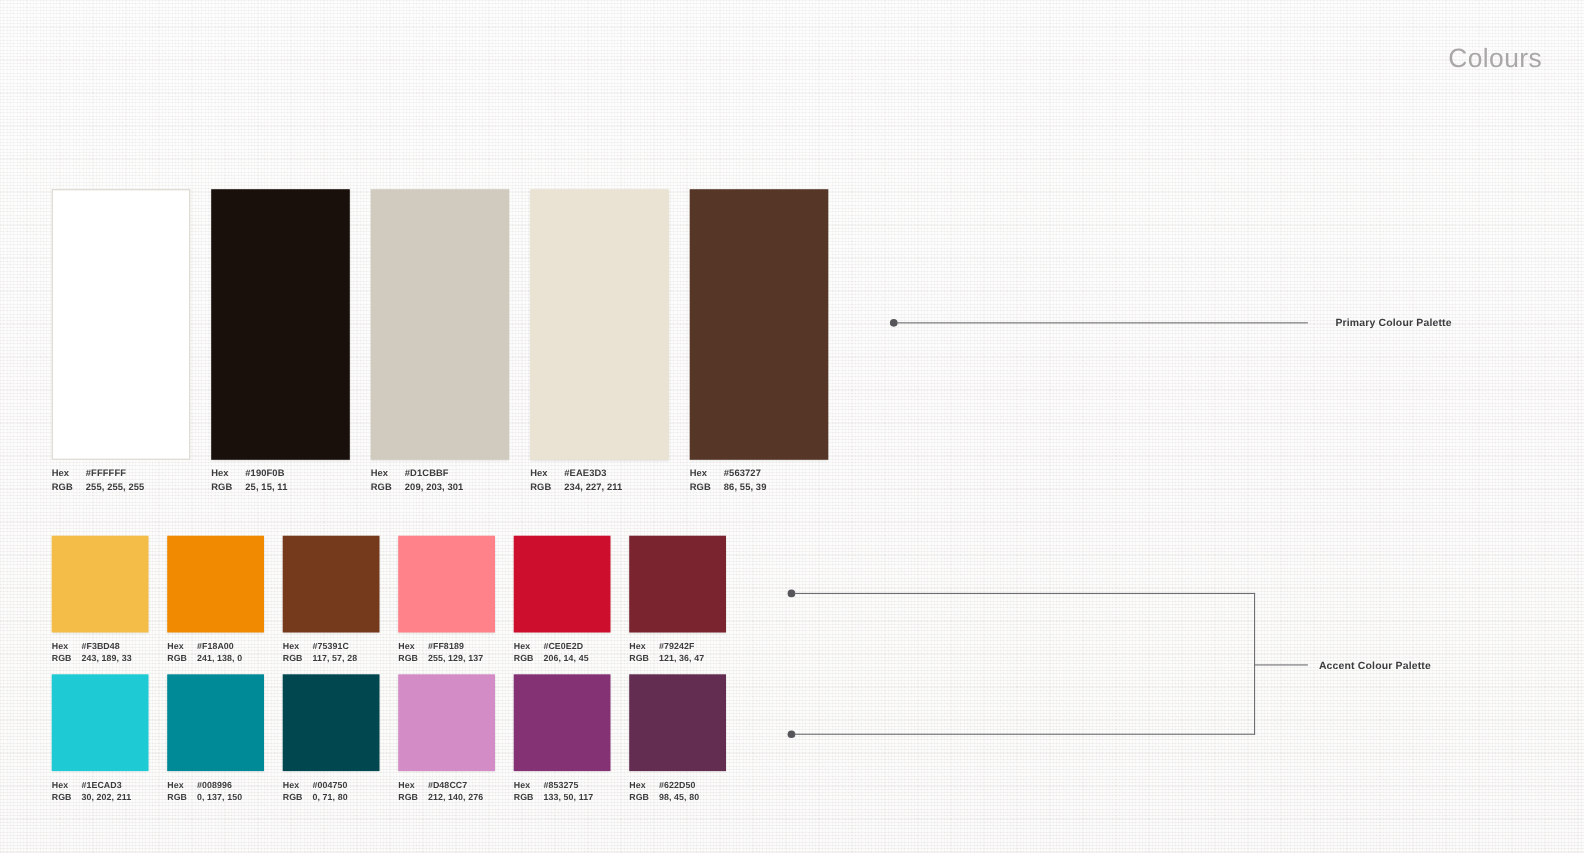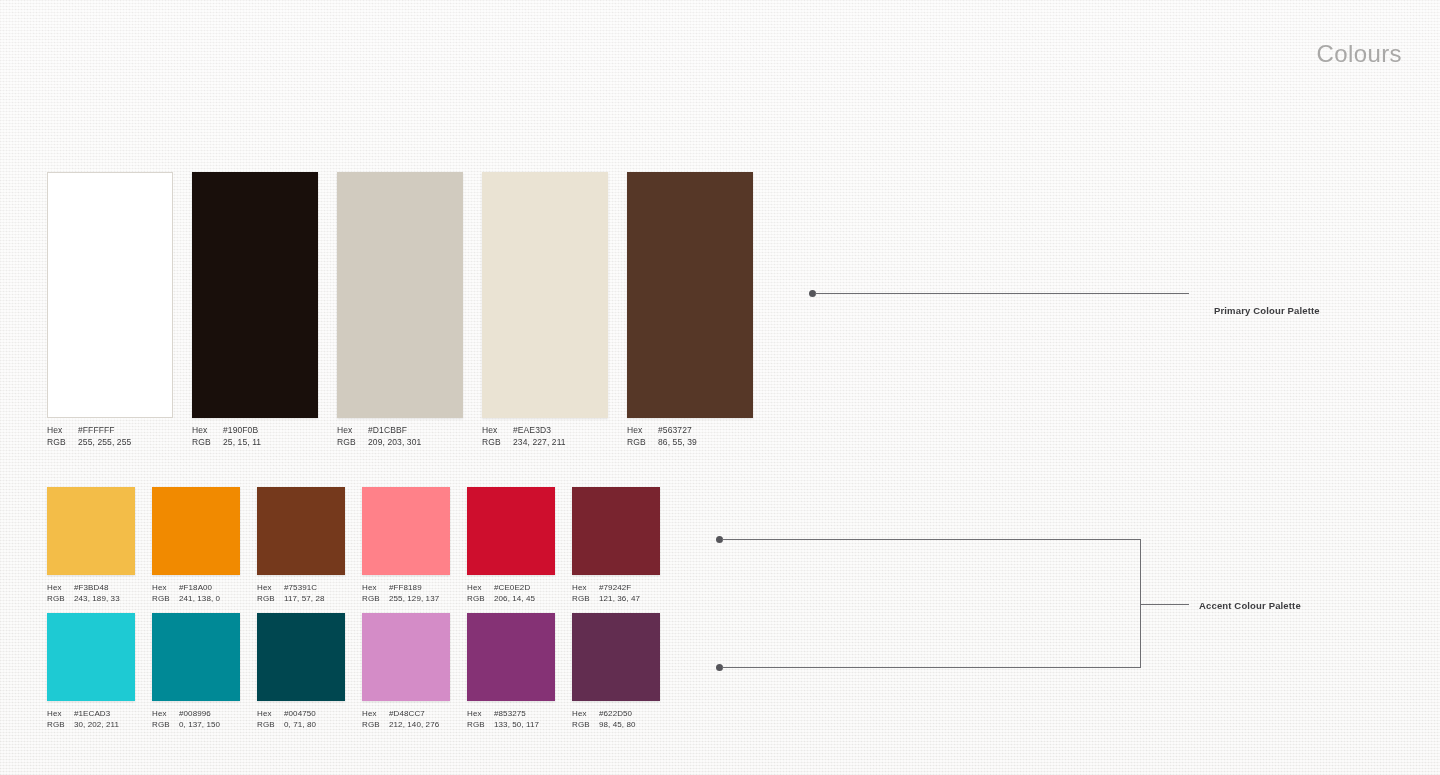--- a/index.html
+++ b/index.html
@@ -62,21 +62,21 @@
   .accent .swatch-chip { width:88px; height:88px; }
   .accent .swatch-cell { margin-right:17px; }
   .accent .swatch-cell:last-child { margin-right:0; }
 
   
   .swatch-meta {
     margin-top:7px;
     font-size:8.5px;
     line-height:11.5px;
     color:#3b3b3d;
-    font-weight:normal;
+    font-weight:bold;
     letter-spacing:0.1px;
     white-space:nowrap;
   }
   .meta-line { display:flex; }
   .meta-key { width:31px; flex:none; }
   .meta-val { }
 
   .accent .swatch-meta { font-size:8px; line-height:11px; }
   .accent .meta-key { width:27px; }
 
@@ -104,21 +104,21 @@
     position:absolute;
     width:7px;
     height:7px;
     border-radius:50%;
     background:#55555a;
   }
 
   
   #primary-callout-dot  { left:809px; top:290px; }
   #primary-callout-line { left:815px; top:293px; width:374px; }
-  #primary-callout-label{ left:1199px; top:305px;padding-left:15px; }
+  #primary-callout-label{ left:1199px; top:288px;padding-left:15px; }
 
   
   #accent-callout-dot-top    { left:716px; top:536px; }
   #accent-callout-line-top   { left:722px; top:539px; width:419px; }
   #accent-callout-dot-bottom { left:716px; top:664px; }
   #accent-callout-line-bottom{ left:722px; top:667px; width:419px; }
   #accent-callout-bracket    { left:1140px; top:539px; height:129px; }
   #accent-callout-stub       { left:1140px; top:604px; width:49px; }
   #accent-callout-label      { left:1199px; top:600px; }
 </style>

